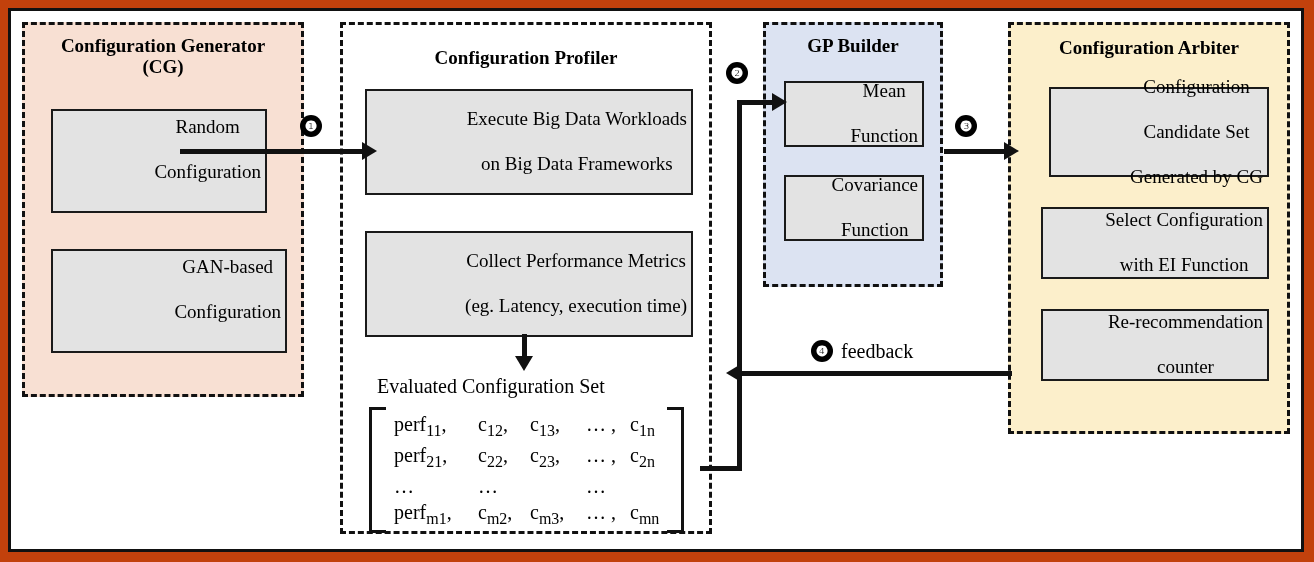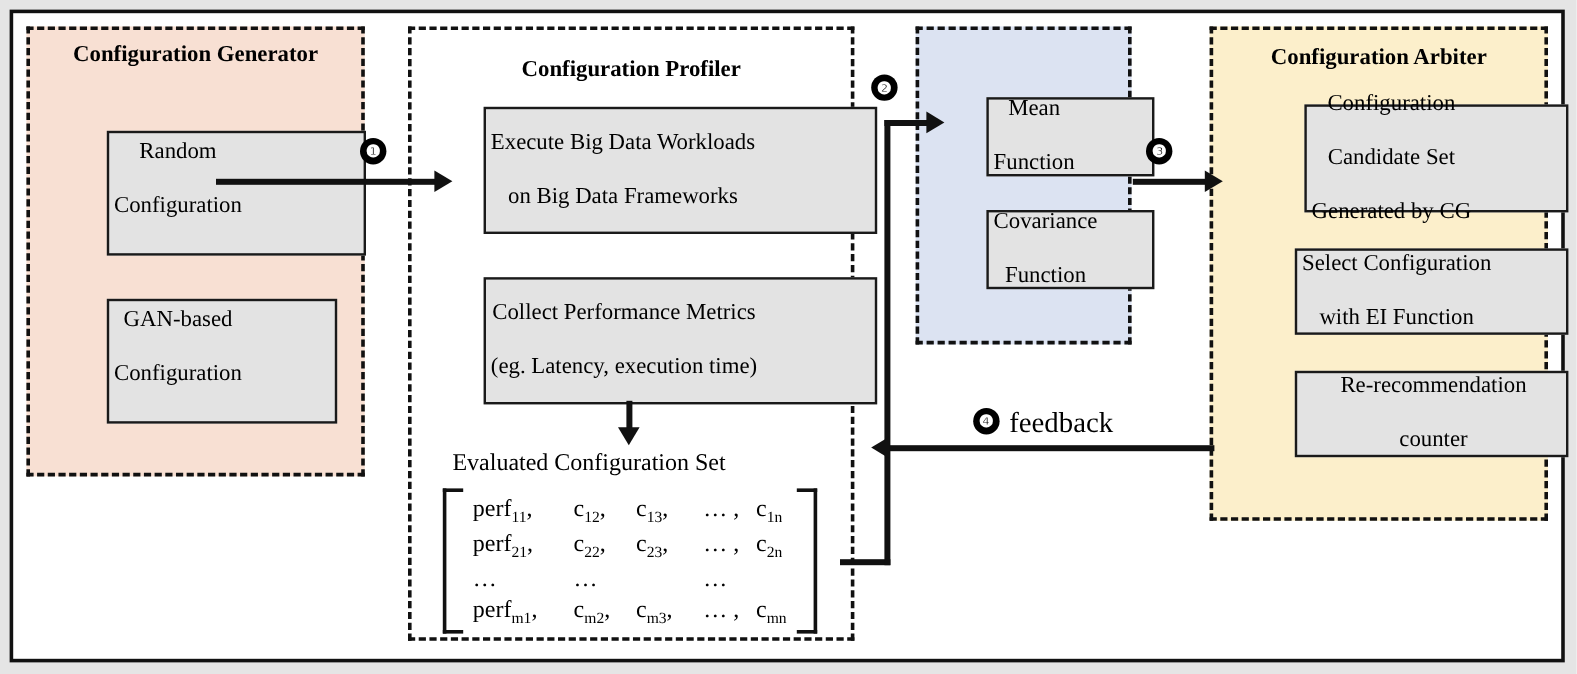--- a/index.html
+++ b/index.html
@@ -1,31 +1,31 @@
 <!DOCTYPE html>
 <html><head>
 <meta charset="utf-8">
 <style>
   html,body{margin:0;padding:0;background:#fff;}
   body{font-family:"Liberation Serif","DejaVu Serif",serif;}
-  #canvas{position:relative;width:1314px;height:562px;background:#e5e5e5;overflow:hidden;}
+  #canvas{position:relative;width:1314px;height:562px;background:#c2410c;overflow:hidden;}
 
   
   .outer-frame{position:absolute;left:8px;top:8px;width:1296px;height:544px;
     border:3px solid #111;box-sizing:border-box;background:#fff;}
 
   
   .panel{position:absolute;box-sizing:border-box;border:3px dashed #111;}
   .panel-title{position:absolute;left:0;right:0;text-align:center;
     font-weight:bold;font-size:19px;color:#000;line-height:1.12;}
 
   
   .gbox{position:absolute;box-sizing:border-box;background:#e3e3e3;
-    border:2.5px solid #1a1a1a;display:flex;align-items:center;justify-content:flex-start;
-    text-align:center;font-size:19px;line-height:1.18;color:#000;padding:2px 4px;margin-left:38px;}
+    border:2.5px solid #1a1a1a;display:flex;align-items:center;justify-content:flex-end;
+    text-align:center;font-size:19px;line-height:1.18;color:#000;padding:2px 4px;}
   .gbox span{display:block;}
 
   
   .plain-label{position:absolute;font-size:20px;color:#000;white-space:nowrap;}
 
   
   .badge{position:absolute;width:22px;height:22px;border-radius:50%;
     background:#000;color:#fff;font-size:14px;font-weight:bold;
     display:flex;align-items:center;justify-content:center;
     font-family:"Liberation Sans",sans-serif;line-height:1;}
@@ -40,47 +40,48 @@
   .arrow-d{position:absolute;width:0;height:0;border-left:9px solid transparent;
     border-right:9px solid transparent;border-top:15px solid #111;}
 
   
   .matrix-wrap{position:absolute;display:flex;align-items:stretch;}
   .brk{width:14px;align-self:stretch;}
   .brk-l{border:3px solid #111;border-right:none;}
   .brk-r{border:3px solid #111;border-left:none;}
   .matrix-rows{padding:4px 8px;}
   .mrow{font-size:20px;line-height:1.30;white-space:nowrap;color:#000;}
-  .mrow sub{font-size:13px;font-family:Liberation Serif, serif;}
+  .mrow sub{font-size:16px;font-family:Liberation Serif, serif;}
   .mcell{display:inline-block;}
   .c0{width:84px;}
   .c1{width:52px;}
   .c2{width:56px;}
   .c3{width:44px;}
   .dots-row .mcell{vertical-align:bottom;}
 </style>
 </head>
 <body>
 
 <div id="canvas">
   <div class="outer-frame"></div>
 
   <div class="panel" style="left:22px;top:22px;width:282px;height:375px;background:#F8E0D3;">
     <div class="panel-title" style="top:10px;">
       <div>Configuration Generator</div>
+      <div>(CG)</div>
     </div>
 
     <div class="gbox" style="left:26px;top:84px;width:216px;height:104px;">
       <span>
         <span>Random</span><br>
         <span>Configuration</span><br>
       </span>
     </div>
 
-    <div class="gbox" style="left:26px;top:224px;width:192px;height:104px;">
+    <div class="gbox" style="left:26px;top:224px;width:236px;height:104px;">
       <span>
         <span>GAN-based</span><br>
         <span>Configuration</span><br>
       </span>
     </div>
   </div>
 
   <div class="panel" style="left:340px;top:22px;width:372px;height:512px;background:#FFFFFF;">
     <div class="panel-title" style="top:22px;">Configuration Profiler</div>
 
@@ -114,20 +115,21 @@
         </div>
         <div class="mrow">
           <span class="mcell c0">perf<sub>m1</sub>,</span><span class="mcell c1">c<sub>m2</sub>,</span><span class="mcell c2">c<sub>m3</sub>,</span><span class="mcell c3">… ,</span><span class="mcell">c<sub>mn</sub></span>
         </div>
       </div>
       <div class="brk brk-r"></div>
     </div>
   </div>
 
   <div class="panel" style="left:763px;top:22px;width:180px;height:265px;background:#DCE3F2;">
+    <div class="panel-title" style="top:10px;">GP Builder</div>
 
     <div class="gbox" style="left:18px;top:56px;width:140px;height:66px;">
       <span>
         <span>Mean</span><br>
         <span>Function</span>
       </span>
     </div>
 
     <div class="gbox" style="left:18px;top:150px;width:140px;height:66px;">
       <span>
@@ -175,17 +177,17 @@
   <div class="arrow-r" style="left:772px;top:93px;"></div>
   <div class="badge" style="left:726px;top:62px;">❷</div>
 
   <div class="hline" style="left:944px;top:149px;width:68px;"></div>
   <div class="arrow-r" style="left:1004px;top:142px;"></div>
   <div class="badge" style="left:955px;top:115px;">❸</div>
 
   <div class="hline" style="left:740px;top:371px;width:272px;"></div>
   <div class="arrow-l" style="left:726px;top:364px;"></div>
   <div class="badge" style="left:811px;top:340px;">❹</div>
-  <div class="plain-label" style="left:841px;top:340px;font-size:24px;">feedback</div>
+  <div class="plain-label" style="left:841px;top:340px;font-size:20px;">feedback</div>
 
   <div class="vline" style="left:522px;top:334px;height:24px;"></div>
   <div class="arrow-d" style="left:515px;top:356px;"></div>
 </div>
 
 </body></html>

